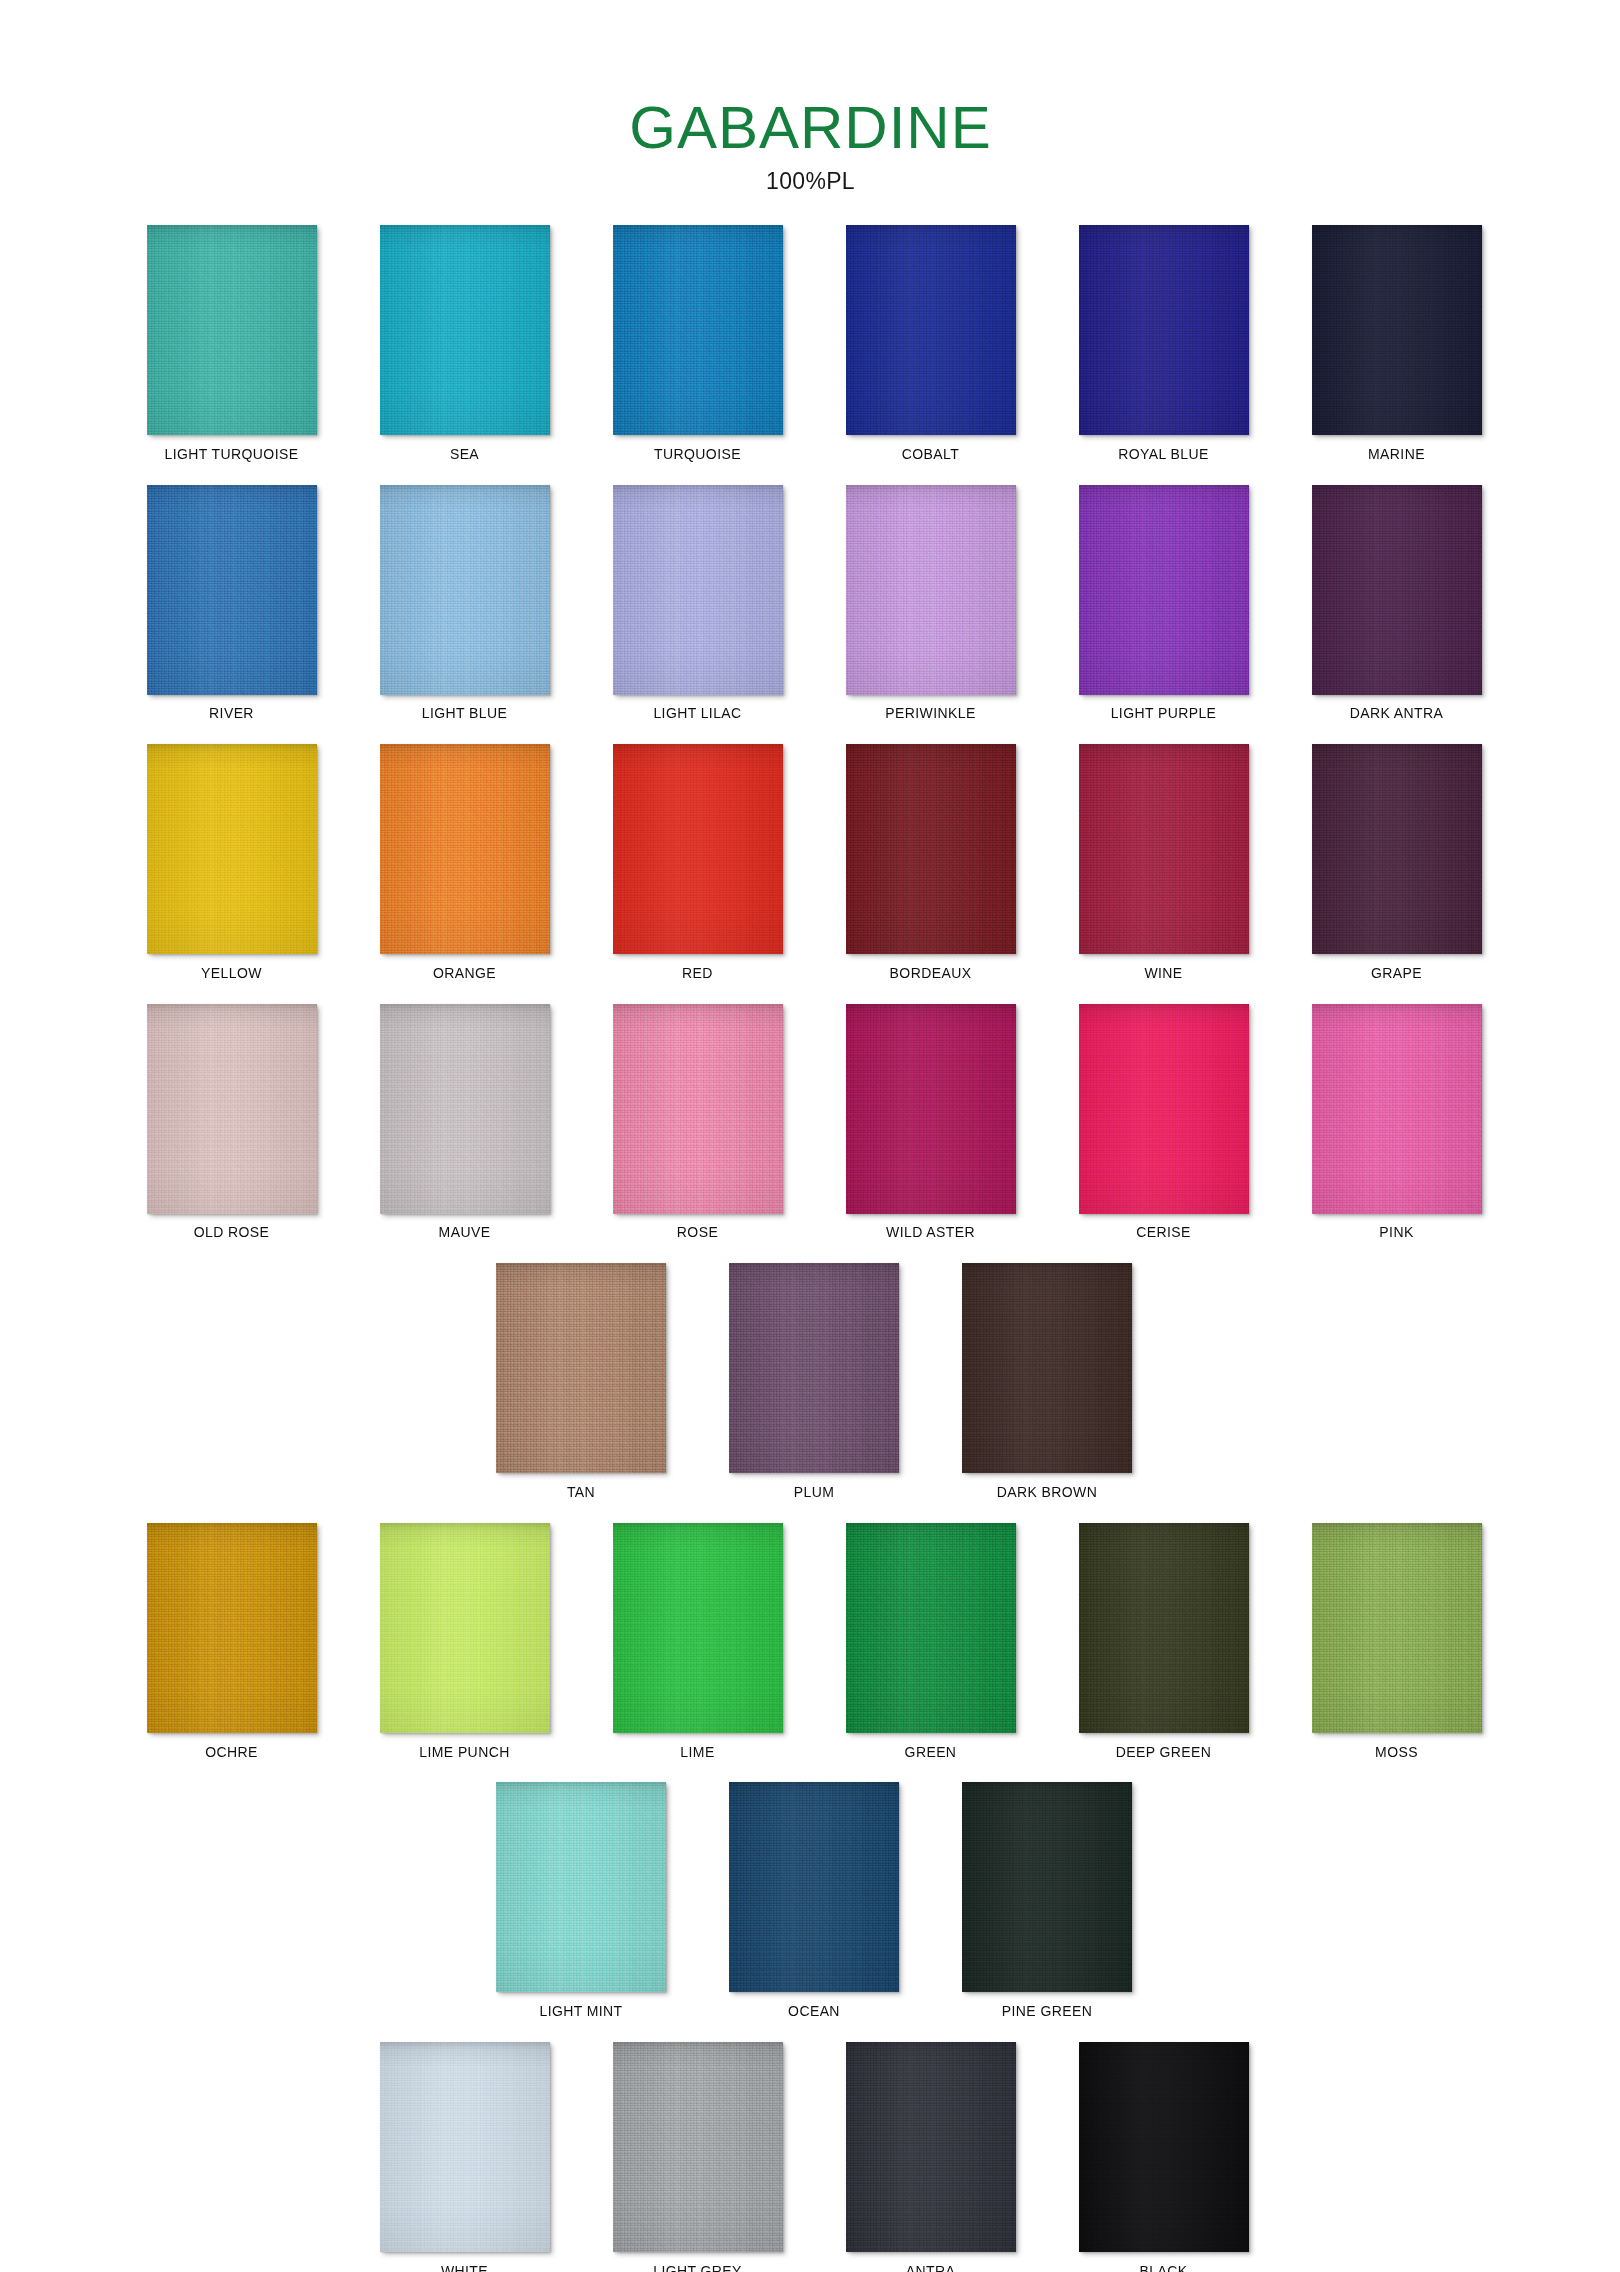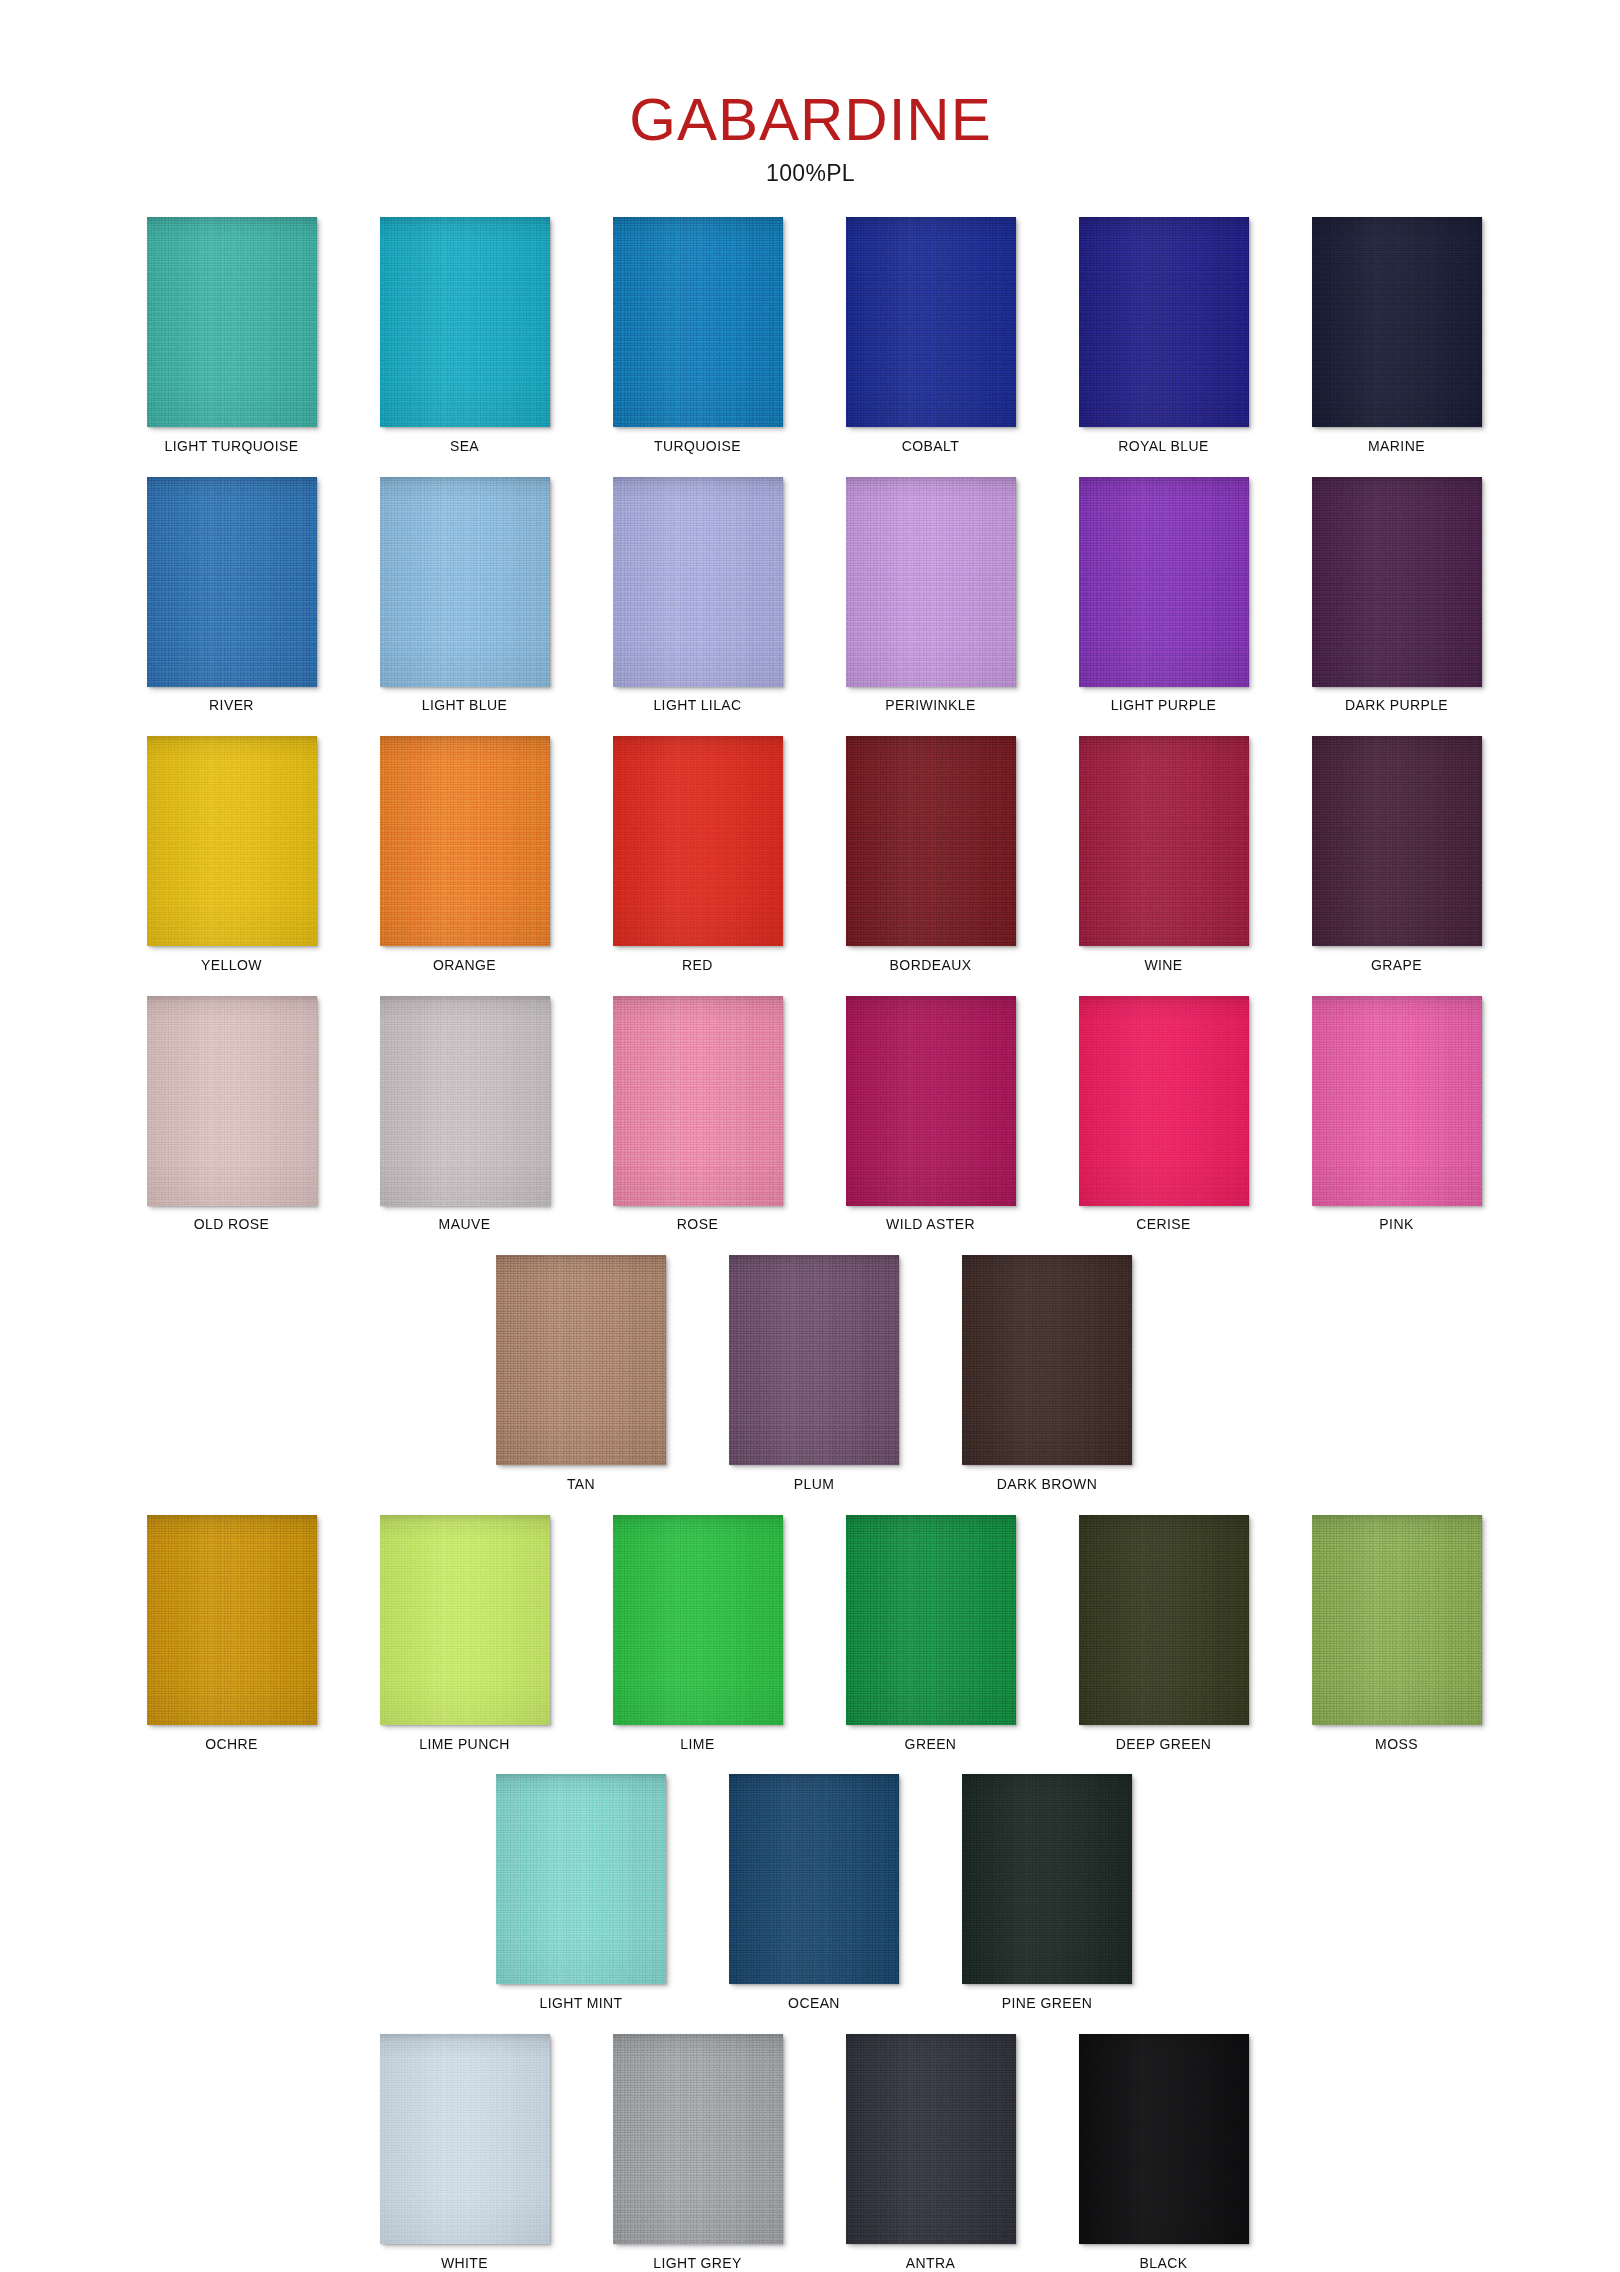--- a/index.html
+++ b/index.html
@@ -29,22 +29,22 @@
   
   .header {
     text-align: center;
     padding-top: 90px;
   }
   .card-title {
     font-size: 60px;
     font-weight: 400;
     letter-spacing: 1px;
     line-height: 1;
-    margin: 0;
-    color: #b91c1c;
+    margin: 8px;
+    color: #15803d;
   }
   .card-subtitle {
     font-size: 23px;
     font-weight: 400;
     letter-spacing: 0.3px;
     margin: 10px 0 0 0;
     color: #181818;
   }
 
   
@@ -215,21 +215,21 @@
         <div class="swatch-cell">
           <div class="swatch-chip-wrap">
             <div class="swatch-chip" style="background-color: rgb(128, 52, 180);"></div>
           </div>
           <div class="swatch-label">LIGHT PURPLE</div>
         </div>
         <div class="swatch-cell">
           <div class="swatch-chip-wrap">
             <div class="swatch-chip" style="background-color: rgb(72, 34, 72);"></div>
           </div>
-          <div class="swatch-label">DARK PURPLE</div>
+          <div class="swatch-label">DARK ANTRA</div>
         </div>
       </div>
       <div class="swatch-row">
         <div class="swatch-cell">
           <div class="swatch-chip-wrap">
             <div class="swatch-chip" style="background-color: rgb(226, 187, 20);"></div>
           </div>
           <div class="swatch-label">YELLOW</div>
         </div>
         <div class="swatch-cell">

